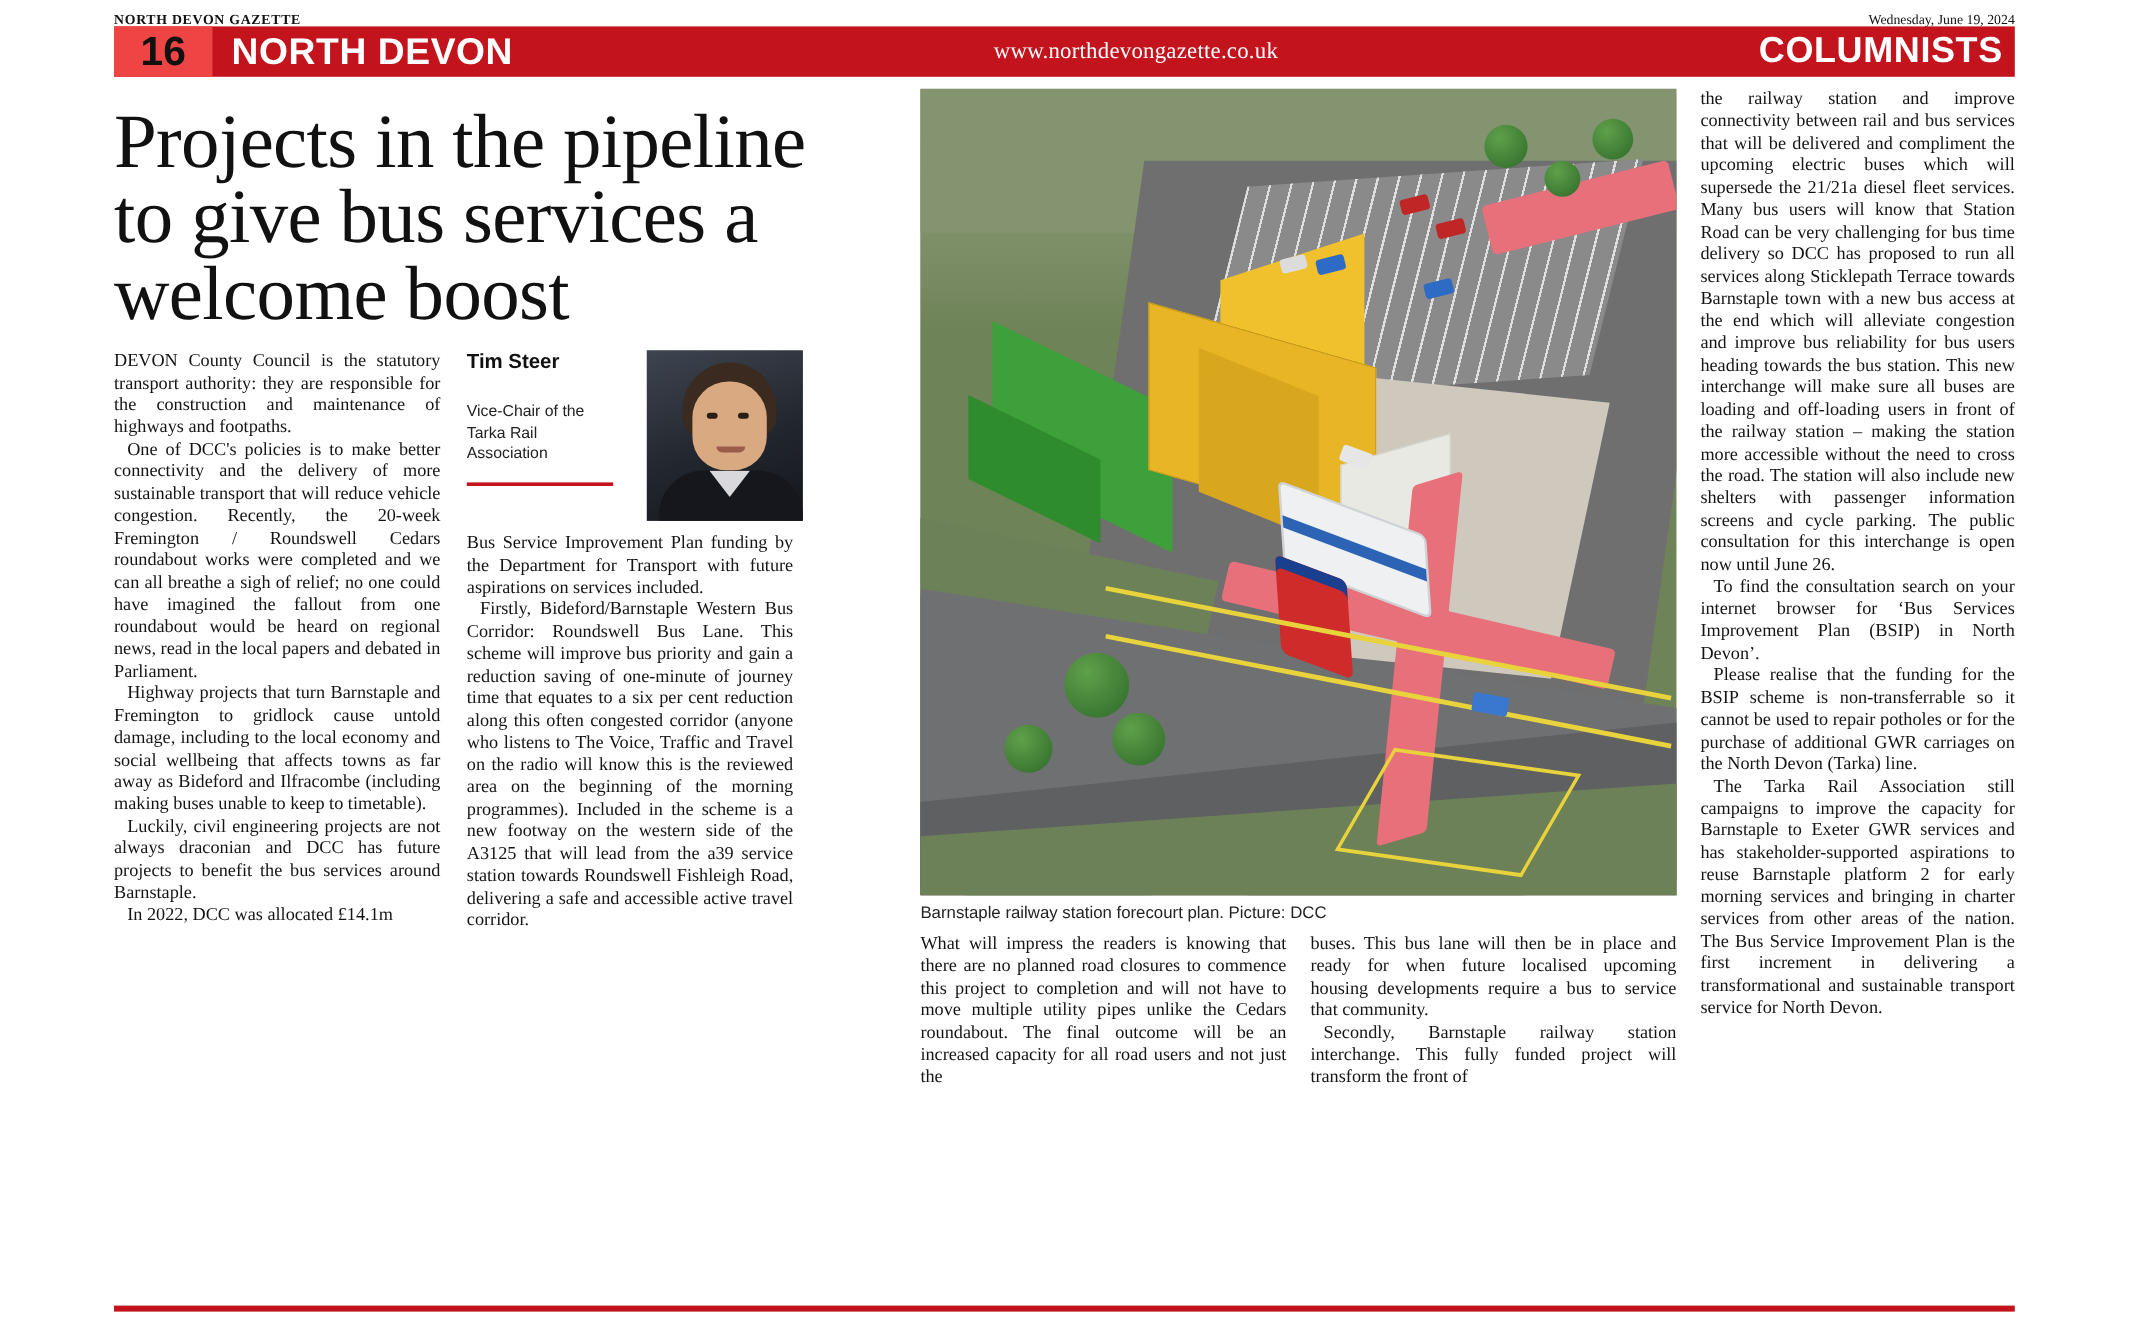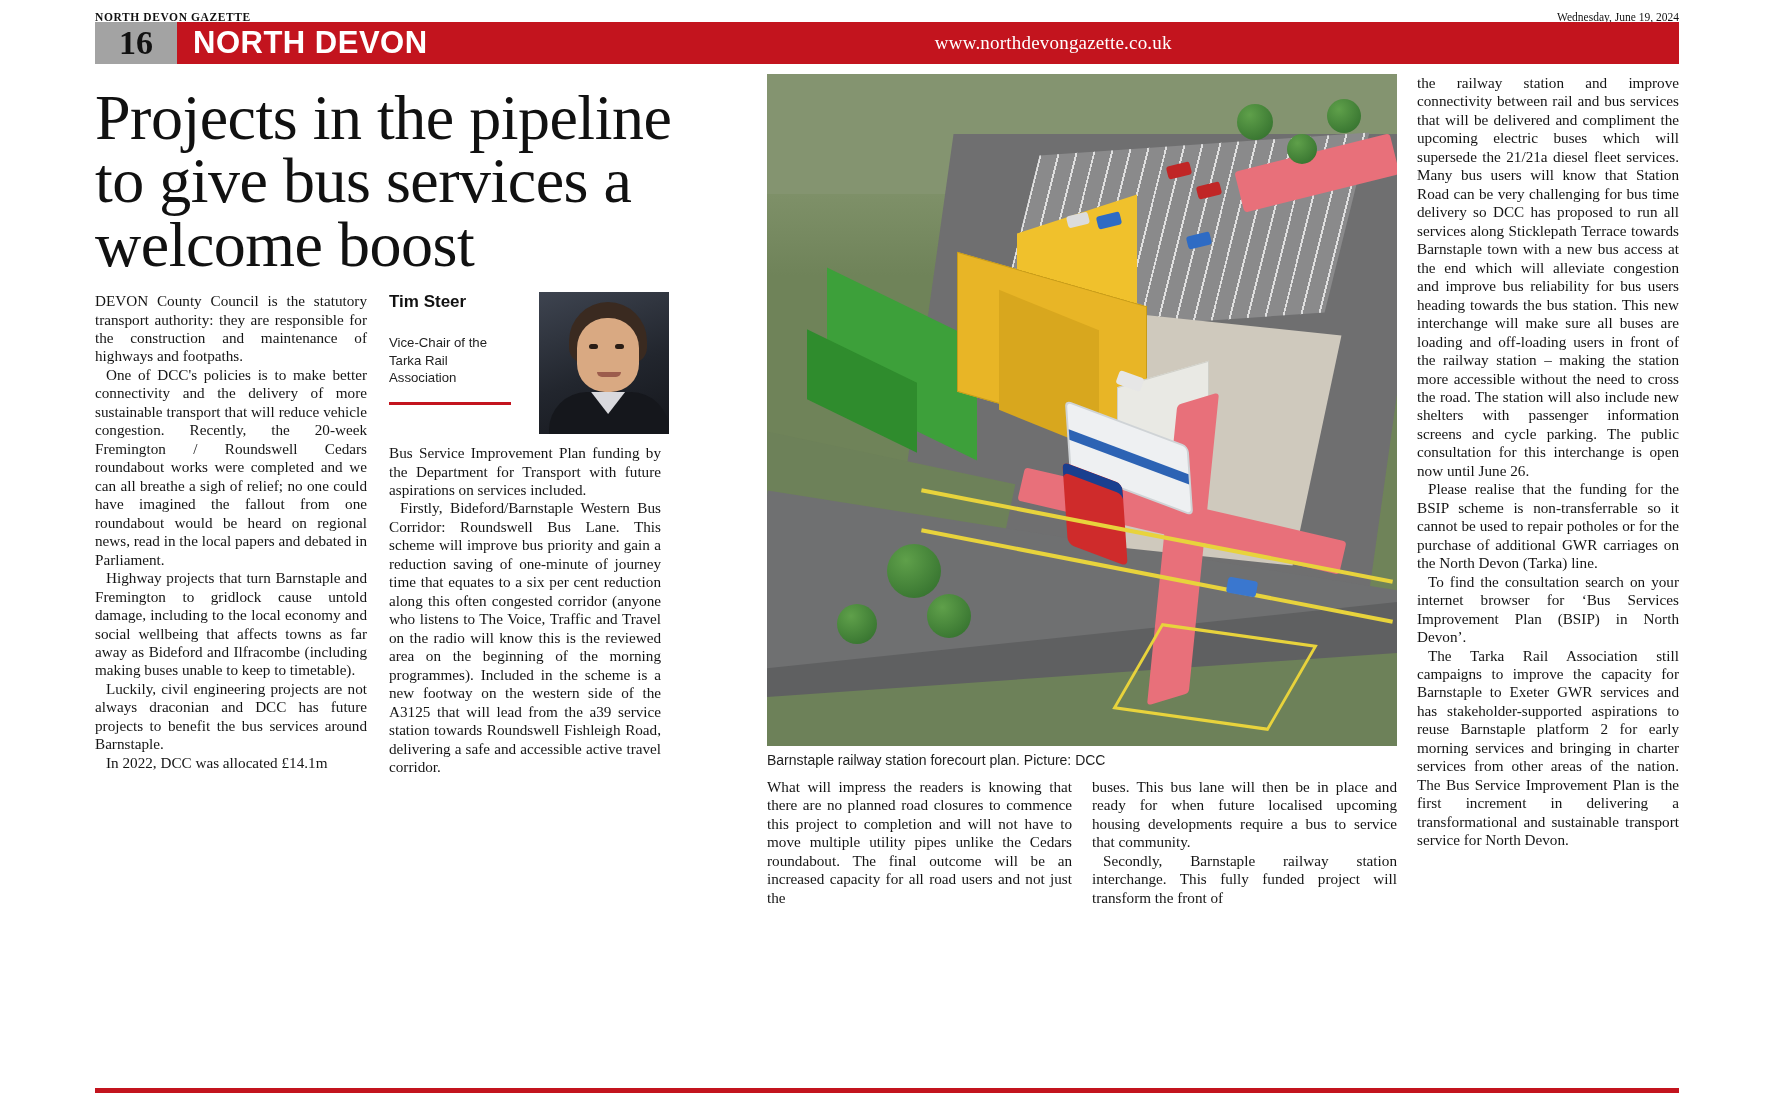--- a/index.html
+++ b/index.html
@@ -53,23 +53,23 @@
     top: 22px;
     left: 95px;
     right: 95px;
     height: 42px;
     background: #c3141e;
     display: flex;
     align-items: stretch;
   }
   .masthead-page-no {
     width: 82px;
-    background: #a3a3a3;
+    background: #ef4444;
     color: #111;
-    font-family: Liberation Serif, serif;
+    font-family: Liberation Sans, sans-serif;
     font-weight: bold;
     font-size: 34px;
     display: flex;
     align-items: center;
     justify-content: center;
     line-height: 1;
   }
   .masthead-section {
     color: #ffffff;
     font-family: "Liberation Sans", sans-serif;
@@ -428,20 +428,21 @@
 
   <div class="micro-header">
     <div class="micro-left">NORTH DEVON GAZETTE</div>
     <div class="micro-right">Wednesday, June 19, 2024</div>
   </div>
 
   <div class="masthead">
     <div class="masthead-page-no">16</div>
     <div class="masthead-section">NORTH DEVON</div>
     <div class="masthead-url">www.northdevongazette.co.uk</div>
+    <div class="masthead-columnists">COLUMNISTS</div>
   </div>
 
   <div class="content">
 
     <div class="col-left">
       <h1 class="headline">Projects in the pipeline to give bus services a welcome boost</h1>
 
       <div class="left-cols">
         <div class="left-sub body-col">
           <p>DEVON County Council is the statutory transport authority: they are responsible for the construction and maintenance of highways and footpaths.</p>
@@ -529,21 +530,21 @@
         </div>
         <div class="mid-sub body-col">
           <p>buses. This bus lane will then be in place and ready for when future localised upcoming housing developments require a bus to service that community.</p>
           <p>Secondly, Barnstaple railway station interchange. This fully funded project will transform the front of</p>
         </div>
       </div>
     </div>
 
     <div class="col-right body-col">
       <p>the railway station and improve connectivity between rail and bus services that will be delivered and compliment the upcoming electric buses which will supersede the 21/21a diesel fleet services. Many bus users will know that Station Road can be very challenging for bus time delivery so DCC has proposed to run all services along Sticklepath Terrace towards Barnstaple town with a new bus access at the end which will alleviate congestion and improve bus reliability for bus users heading towards the bus station. This new interchange will make sure all buses are loading and off-loading users in front of the railway station – making the station more accessible without the need to cross the road. The station will also include new shelters with passenger information screens and cycle parking. The public consultation for this interchange is open now until June 26.</p>
+      <p>To find the consultation search on your internet browser for ‘Bus Services Improvement Plan (BSIP) in North Devon’.</p>
       <p>Please realise that the funding for the BSIP scheme is non-transferrable so it cannot be used to repair potholes or for the purchase of additional GWR carriages on the North Devon (Tarka) line.</p>
-      <p>To find the consultation search on your internet browser for ‘Bus Services Improvement Plan (BSIP) in North Devon’.</p>
       <p>The Tarka Rail Association still campaigns to improve the capacity for Barnstaple to Exeter GWR services and has stakeholder-supported aspirations to reuse Barnstaple platform 2 for early morning services and bringing in charter services from other areas of the nation. The Bus Service Improvement Plan is the first increment in delivering a transformational and sustainable transport service for North Devon.</p>
     </div>
 
   </div>
 
   <div class="bottom-rule"></div>
 </div>
 
 </body></html>

